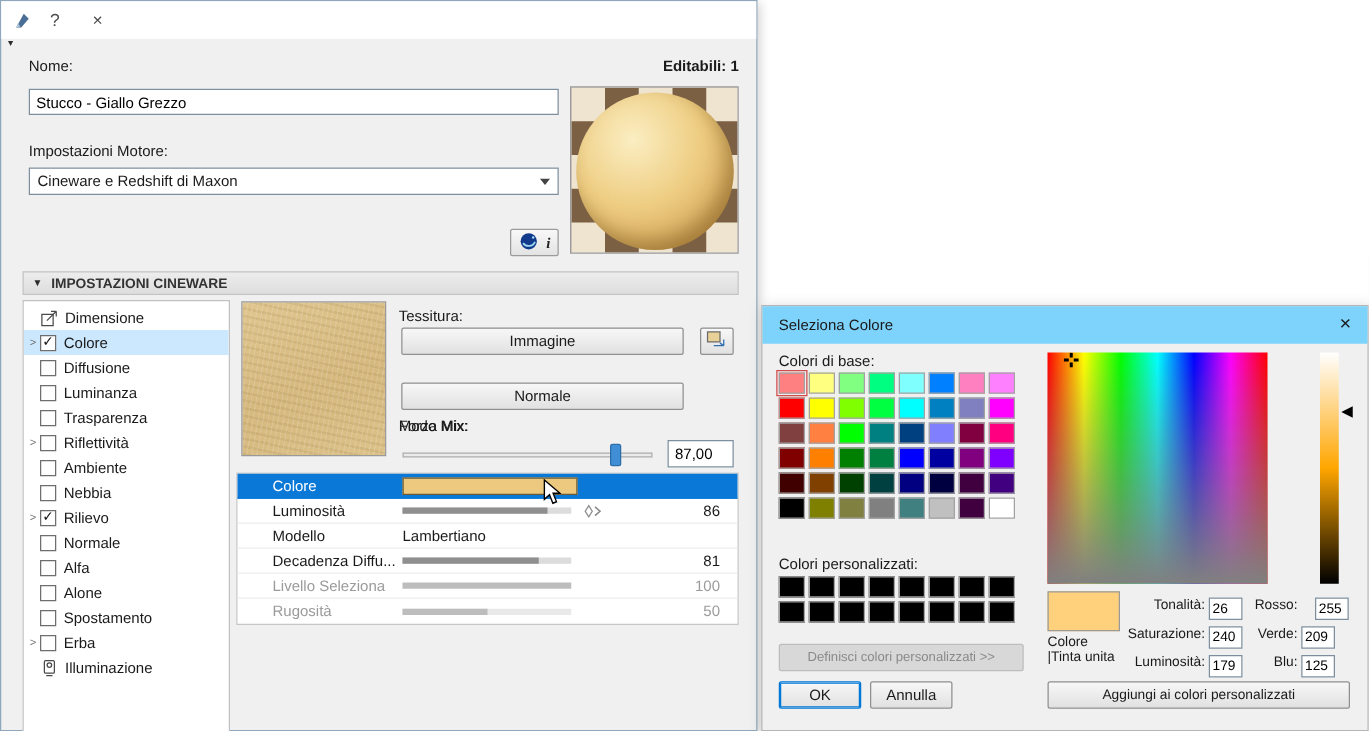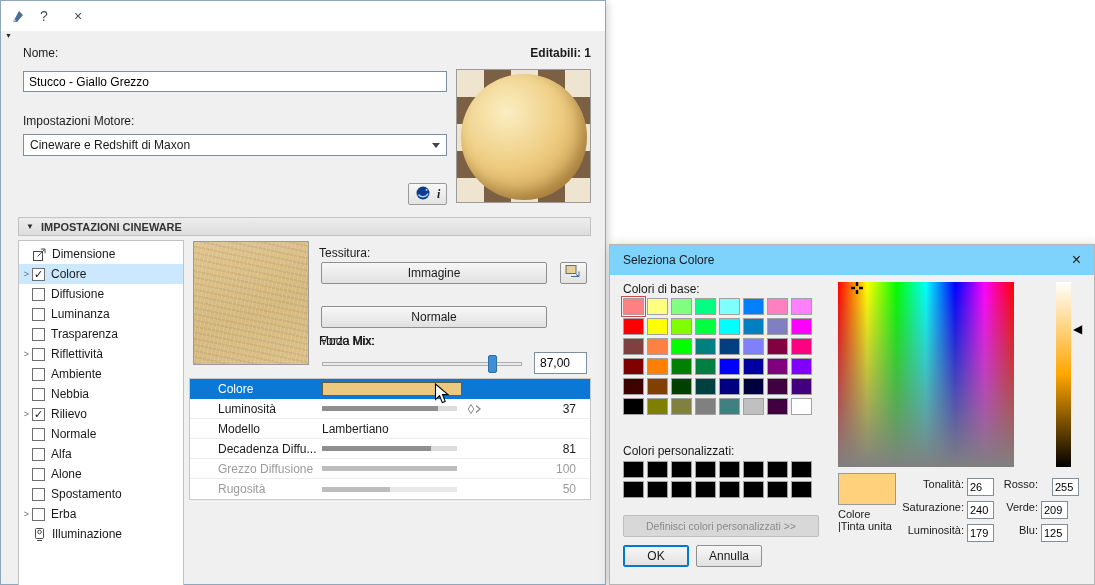--- a/index.html
+++ b/index.html
@@ -275,40 +275,40 @@
             <div class="prop-track">
               <div class="prop-fill" style="width: 86%;"></div>
             </div>
             <span class="prop-ic">
               <svg width="16" height="12" viewBox="0 0 16 12">
                 <path d="M4 1.5 L6.8 6 L4 10.5 L1.2 6 Z" fill="none" stroke="#8a8a8a"></path>
                 <path d="M9 2.5 L13 6 L9 9.5" fill="none" stroke="#8a8a8a" stroke-width="1.3"></path>
               </svg>
             </span>
           </div>
-          <span class="prop-val">37</span>
+          <span class="prop-val">86</span>
         </div>
         <div class="prop-row">
           <span class="prop-label">Modello</span>
           <div class="prop-mid">
             <span>Lambertiano</span>
           </div>
           <span class="prop-val"></span>
         </div>
         <div class="prop-row">
           <span class="prop-label">Decadenza Diffu...</span>
           <div class="prop-mid">
             <div class="prop-track">
               <div class="prop-fill" style="width: 81%;"></div>
             </div>
           </div>
           <span class="prop-val">81</span>
         </div>
         <div class="prop-row dis">
-          <span class="prop-label">Grezzo Diffusione</span>
+          <span class="prop-label">Livello Seleziona</span>
           <div class="prop-mid">
             <div class="prop-track">
               <div class="prop-fill" style="width: 100%;"></div>
             </div>
           </div>
           <span class="prop-val">100</span>
         </div>
         <div class="prop-row dis">
           <span class="prop-label">Rugosità</span>
           <div class="prop-mid">
@@ -438,14 +438,15 @@
       <span class="fld-label">Verde:</span>
       <input class="fld-input" value="209" style="">
     </div>
     <div class="fld fld-b" style="left:387px; top:279px;">
       <span class="fld-label">Blu:</span>
       <input class="fld-input" value="125" style="">
     </div>
 
     <button class="btn ok">OK</button>
     <button class="btn annulla">Annulla</button>
+    <button class="btn addcustom">Aggiungi ai colori personalizzati</button>
   </section>
 </div>
 
 </body></html>

